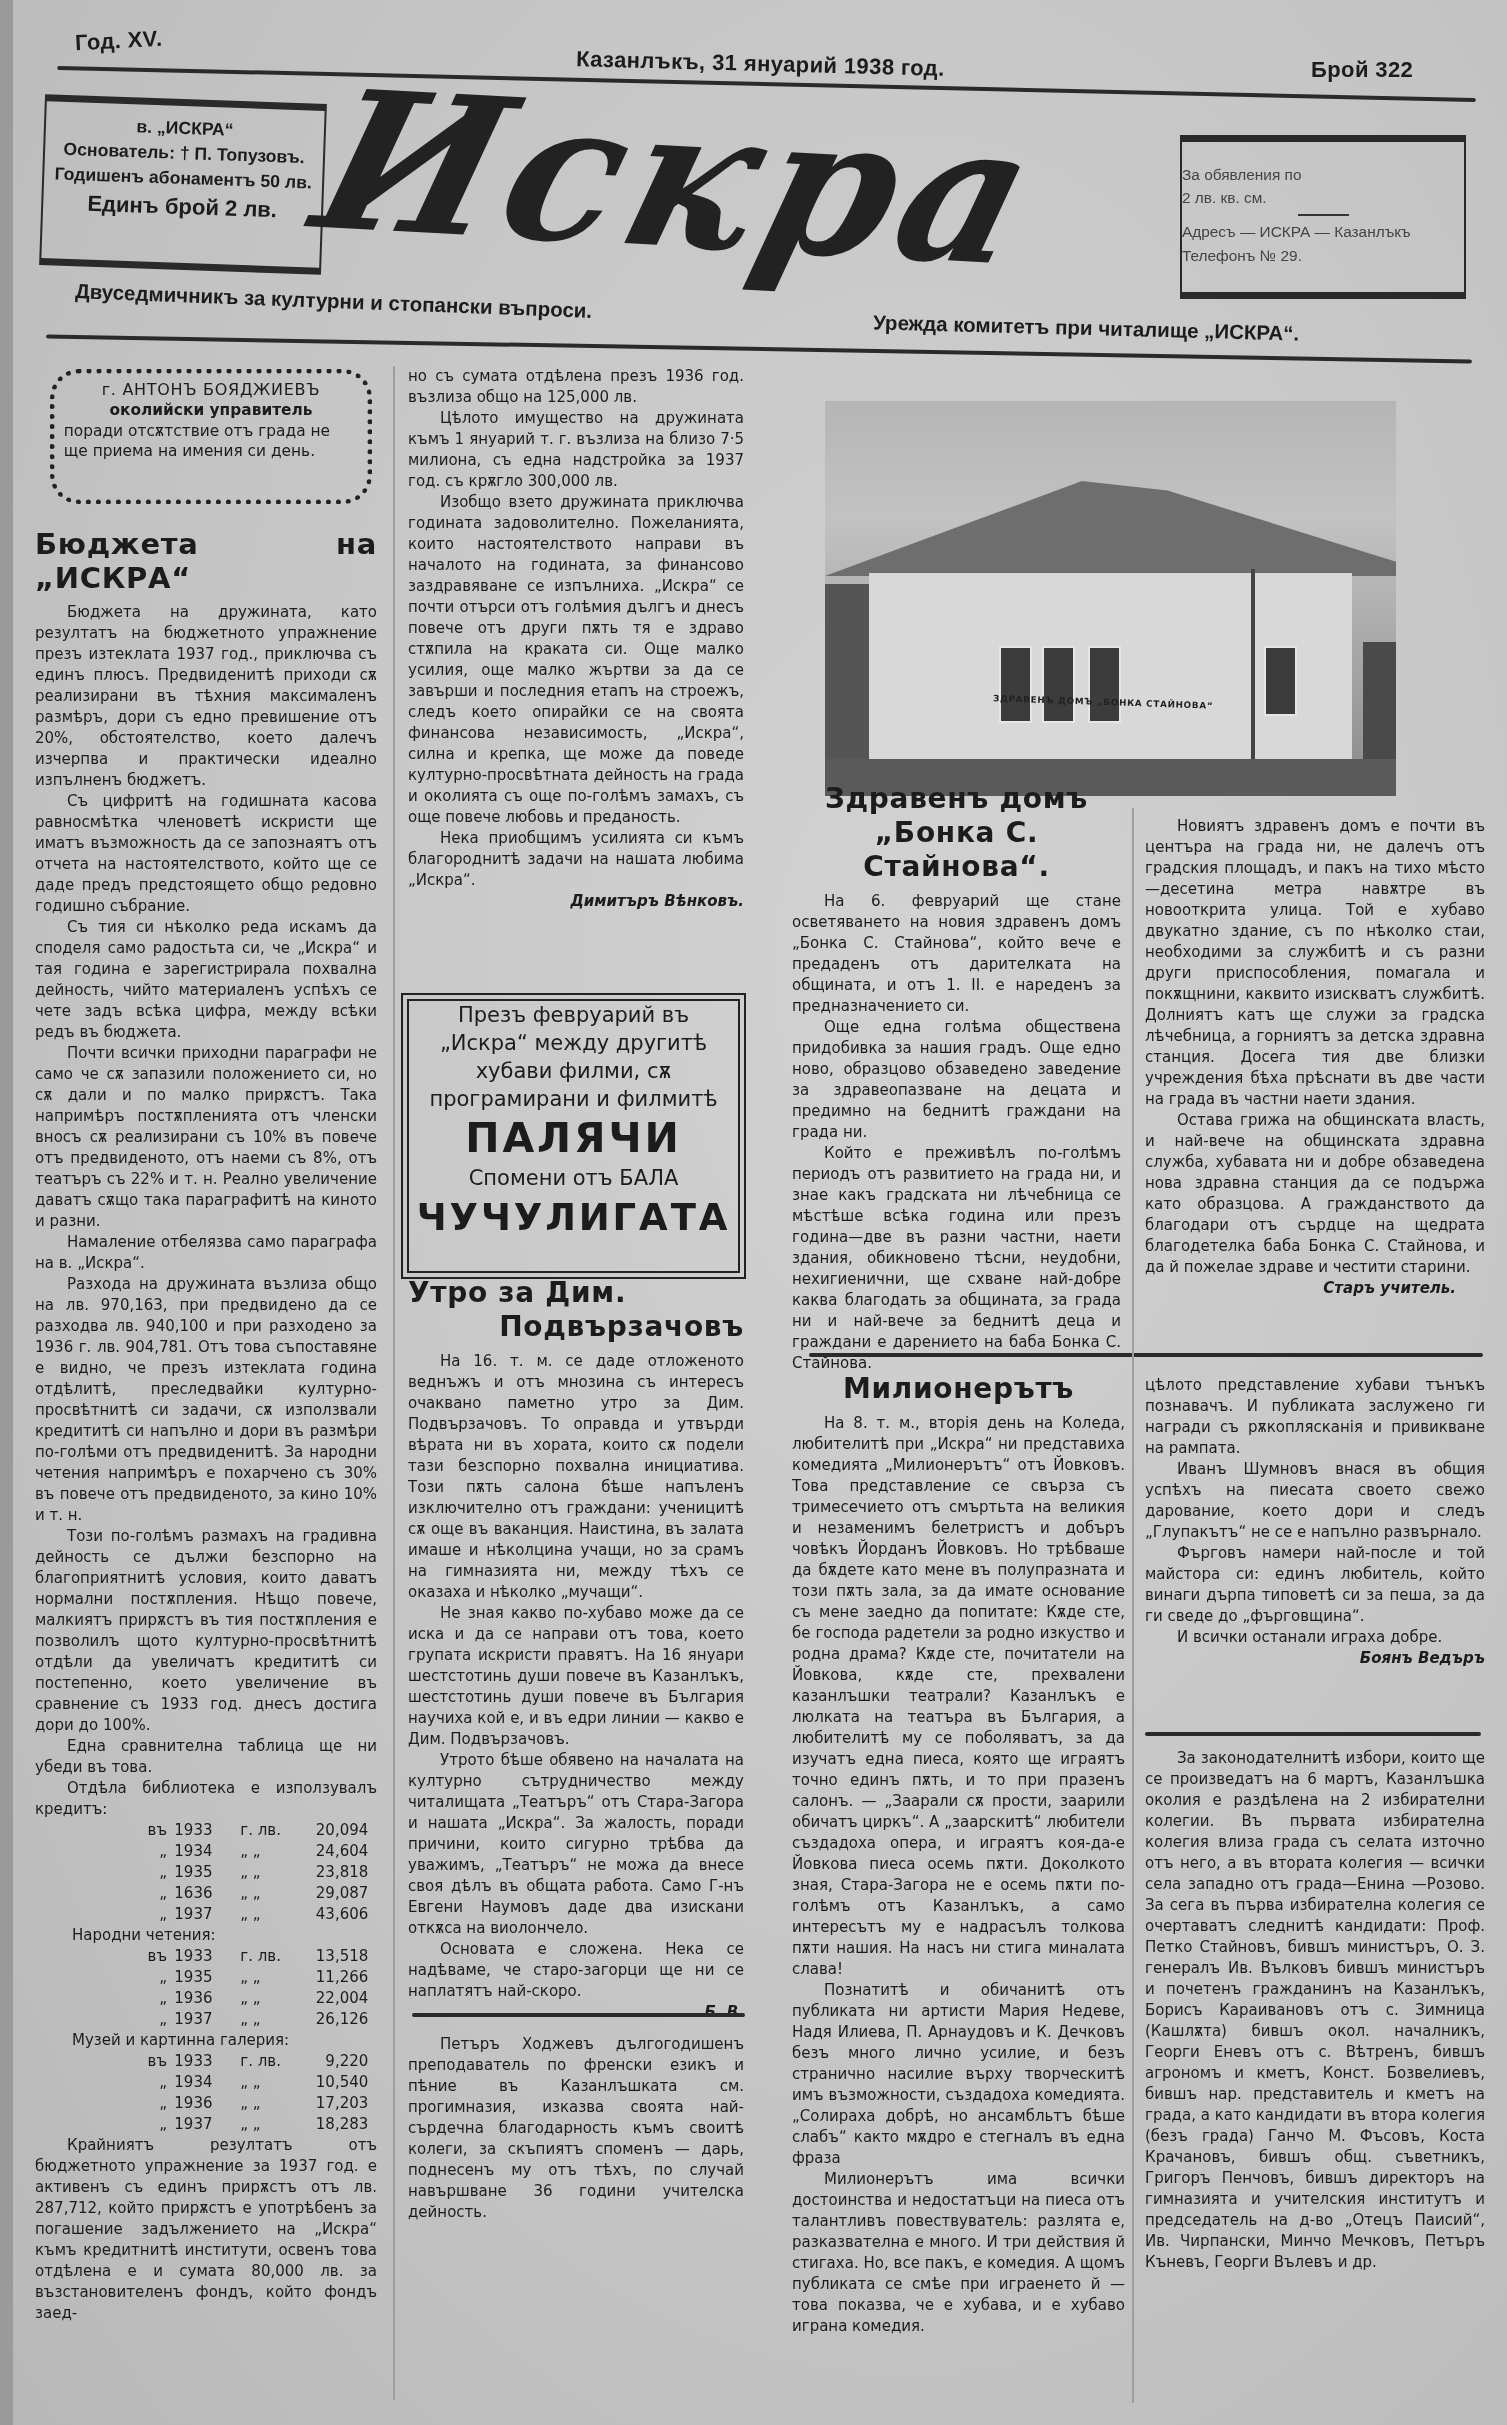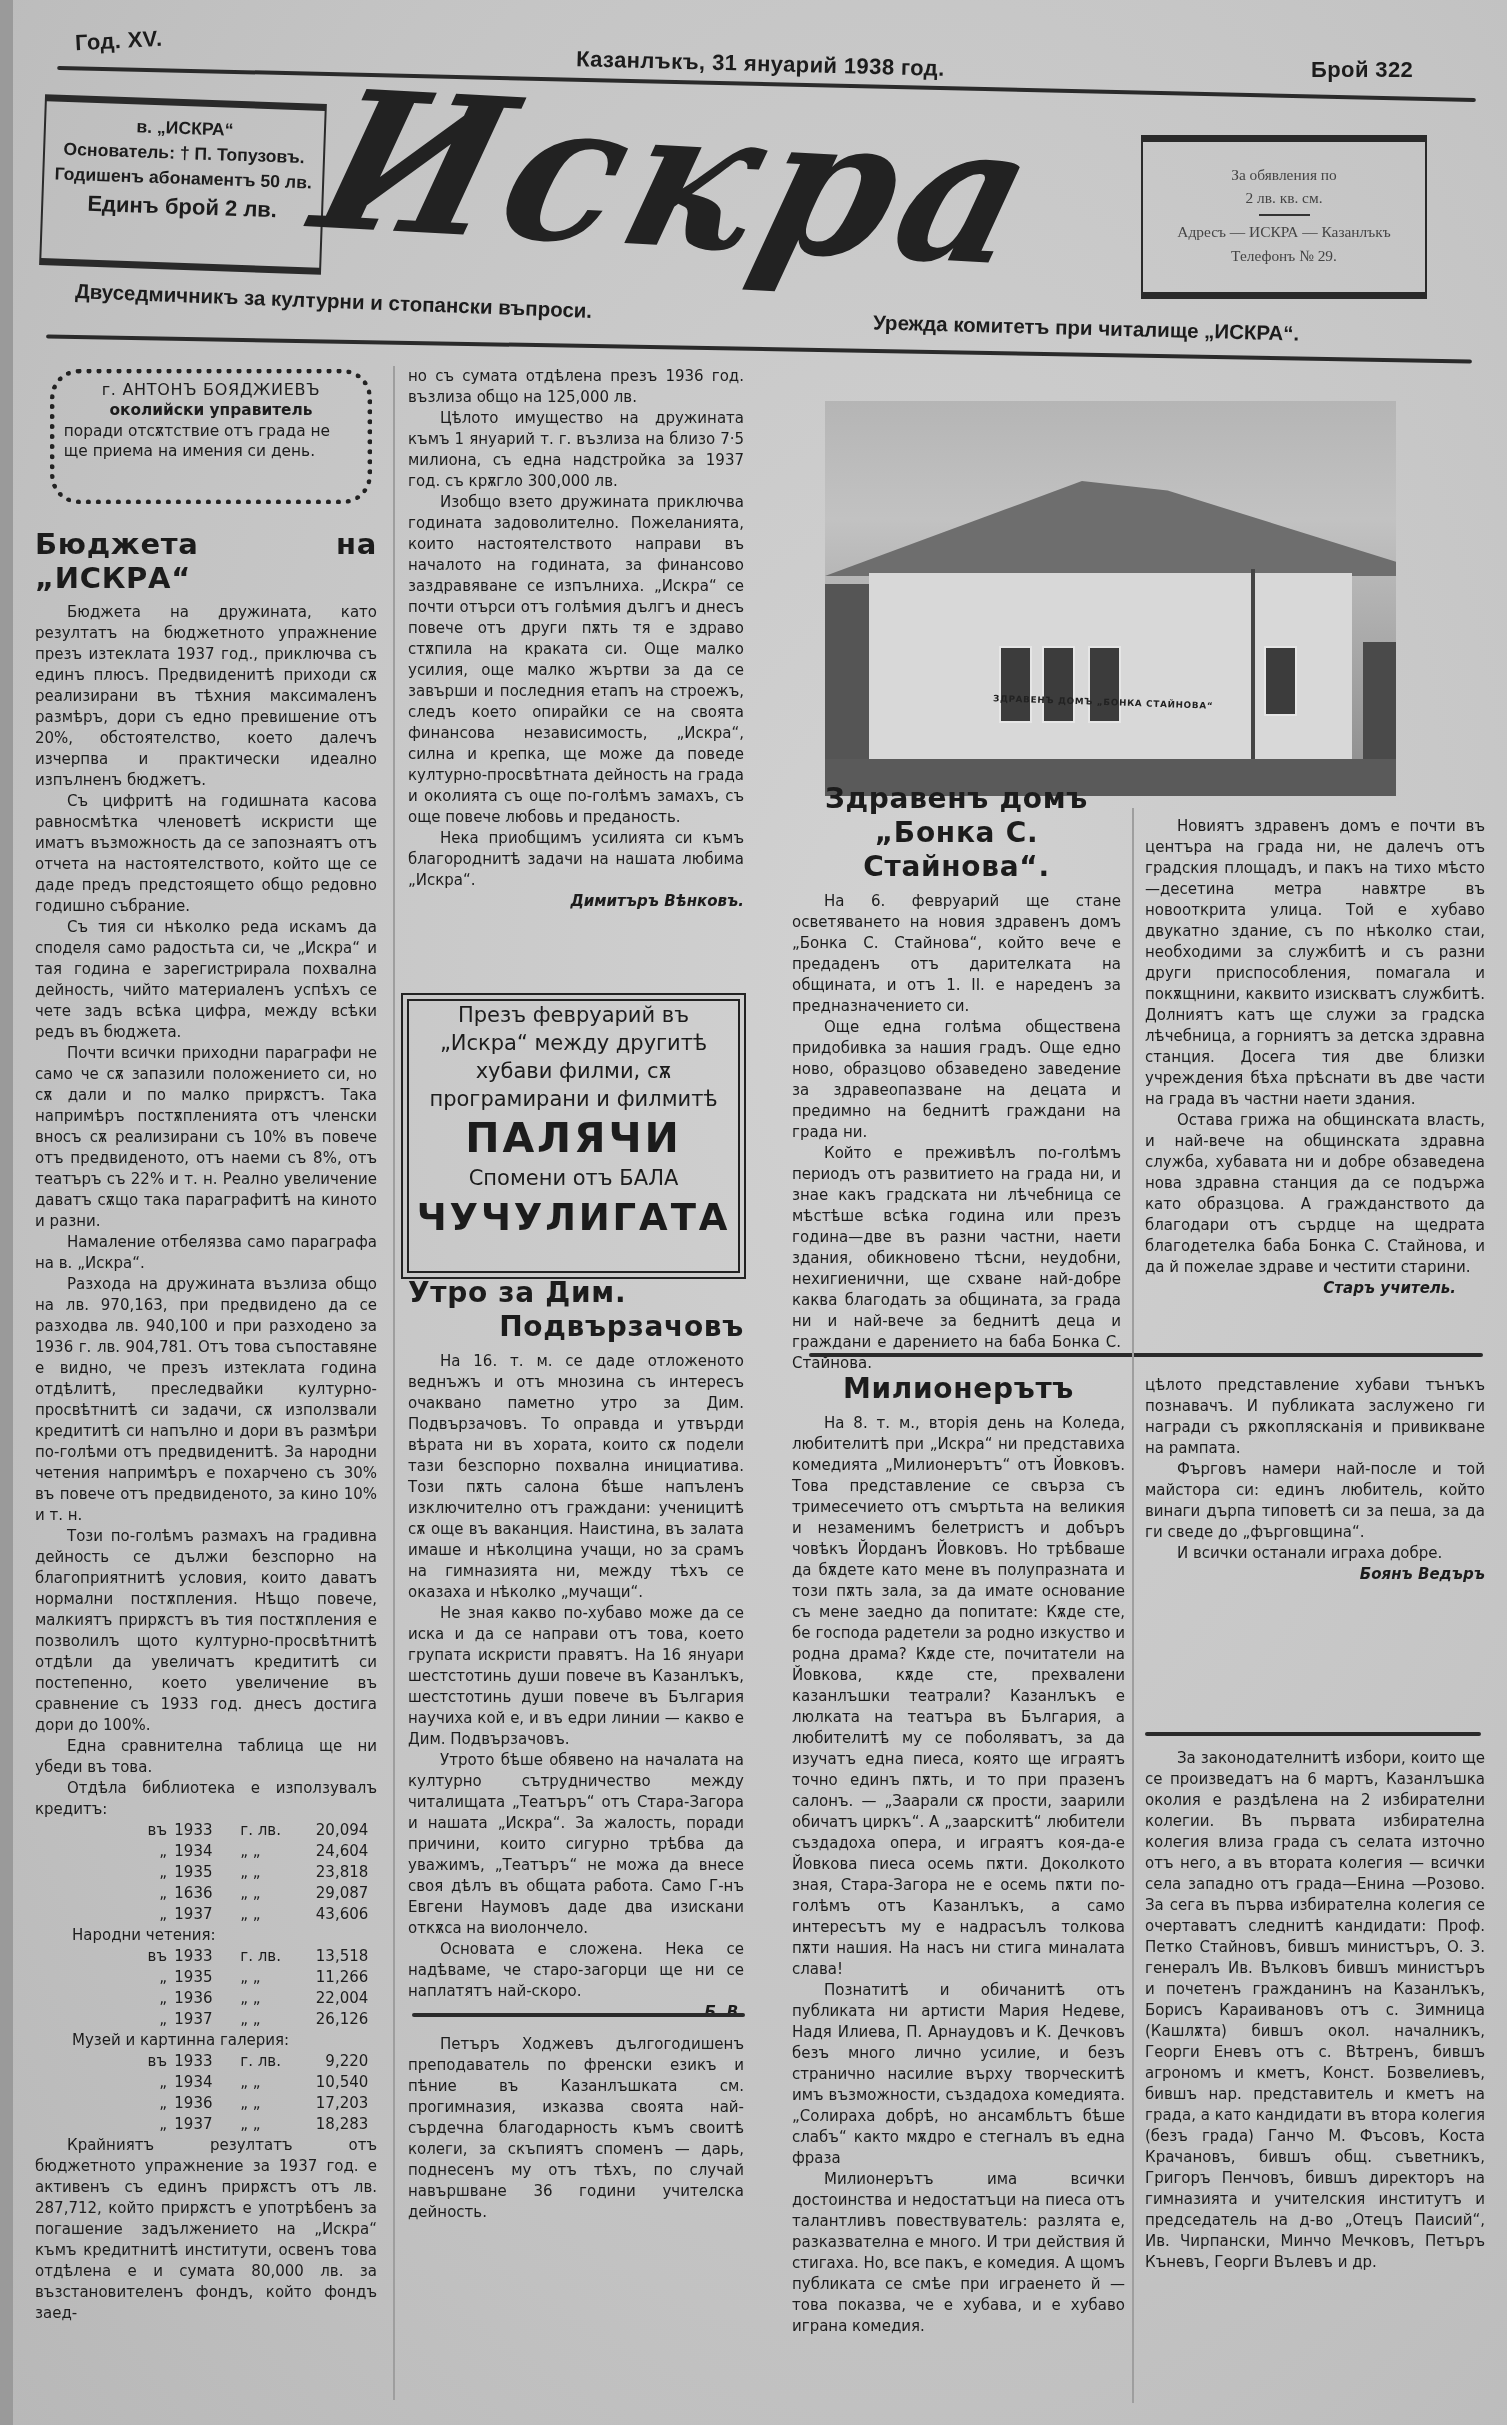--- a/index.html
+++ b/index.html
@@ -25,23 +25,23 @@
   }
   .box-left {
     position: absolute; left: 29px; top: 99px; width: 278px; height: 157px;
     border: 2.2px solid #2a2a2a; border-top-width: 7.3px; border-bottom-width: 7.3px;
     text-align: center; font-family: "Liberation Sans", sans-serif; font-weight: bold;
     transform: rotate(2deg);
   }
   .box-left div { font-size: 17.6px; line-height: 25px; }
   .box-left .big { font-size: 22px; line-height: 32px; }
   .box-right {
-    position: absolute; left: 1128px; top: 135px; width: 282px; height: 150px;
+    position: absolute; left: 1167px; top: 135px; width: 282px; height: 150px;
     border: 2.2px solid #2a2a2a; border-top-width: 7.3px; border-bottom-width: 7.3px;
-    text-align: center; font-family: Liberation Serif, serif; color: #444;
+    text-align: left; font-family: Liberation Sans, sans-serif; color: #444;
   }
   .box-right div { font-size: 15.4px; line-height: 23.4px; }
   .box-right .sep { width: 51px; height: 2.2px; background: #333; margin: 4.4px auto; }
   .sub { font-family: "Liberation Sans", sans-serif; font-weight: bold; font-size: 20.5px; }
   .col { position: absolute; font-size: 15px; line-height: 21px; text-align: justify; }
   .col p { margin: 0; text-indent: 32px; }
   .col p.noind { text-indent: 0; }
   .headline { font-weight: bold; font-size: 28px; line-height: 34px; margin: 0 0 7.3px 0; letter-spacing: 0.7px; }
   .sig { text-align: right; font-weight: bold; margin: 10.2px 0; text-indent: 0 !important; font-style: italic; }
   .notice {
@@ -275,20 +275,21 @@
 
   <div class="col" style="left:779px; top:1372px; width:333px;">
     <div class="headline" style="text-align:center;">Милионерътъ</div>
     <p>На 8. т. м., вторія день на Коледа, любителитѣ при „Искра“ ни представиха комедията „Милионерътъ“ отъ Йовковъ. Това представление се свърза съ тримесечието отъ смъртьта на великия и незаменимъ белетристъ и добъръ човѣкъ Йорданъ Йовковъ. Но трѣбваше да бѫдете като мене въ полупразната и този пѫть зала, за да имате основание съ мене заедно да попитате: Кѫде сте, бе господа радетели за родно изкуство и родна драма? Кѫде сте, почитатели на Йовкова, кѫде сте, прехвалени казанлъшки театрали? Казанлъкъ е люлката на театъра въ България, а любителитѣ му се поболяватъ, за да изучатъ една пиеса, която ще играятъ точно единъ пѫть, и то при празенъ салонъ. — „Заарали сѫ прости, заарили обичатъ циркъ“. А „заарскитѣ“ любители създадоха опера, и играятъ коя-да-е Йовкова пиеса осемь пѫти. Доколкото зная, Стара-Загора не е осемь пѫти по-голѣмъ отъ Казанлъкъ, а само интересътъ му е надрасълъ толкова пѫти нашия. На насъ ни стига миналата слава!</p>
     <p>Познатитѣ и обичанитѣ отъ публиката ни артисти Мария Недеве, Надя Илиева, П. Арнаудовъ и К. Дечковъ безъ много лично усилие, и безъ странично насилие върху творческитѣ имъ възможности, създадоха комедията. „Солираха добрѣ, но ансамбльтъ бѣше слабъ“ както мѫдро е стегналъ въ една фраза</p>
     <p>Милионерътъ има всички достоинства и недостатъци на пиеса отъ талантливъ повествуватель: разлята е, разказвателна е много. И три действия й стигаха. Но, все пакъ, е комедия. А щомъ публиката се смѣе при играенето й — това показва, че е хубава, и е хубаво играна комедия.</p>
   </div>
 
   <div class="col" style="left:1132px; top:1375px; width:340px;">
     <p class="noind">цѣлото представление хубави тънъкъ познавачъ. И публиката заслужено ги награди съ рѫкоплясканія и привикване на рампата.</p>
+    <p>Иванъ Шумновъ внася въ общия успѣхъ на пиесата своето свежо дарование, което дори и следъ „Глупакътъ“ не се е напълно развърнало.</p>
     <p>Фърговъ намери най-после и той майстора си: единъ любитель, който винаги дърпа типоветѣ си за пеша, за да ги сведе до „фърговщина“.</p>
     <p>И всички останали играха добре.</p>
     <p class="sig">Боянъ Ведъръ</p>
   </div>
   <div class="rule" style="left:1132px; top:1732px; width:336px;"></div>
   <div class="col" style="left:1132px; top:1748px; width:340px;">
     <p>За законодателнитѣ избори, които ще се произведатъ на 6 мартъ, Казанлъшка околия е раздѣлена на 2 избирателни колегии. Въ първата избирателна колегия влиза града съ селата източно отъ него, а въ втората колегия — всички села западно отъ града—Енина —Розово. За сега въ първа избирателна колегия се очертаватъ следнитѣ кандидати: Проф. Петко Стайновъ, бившъ министъръ, О. З. генералъ Ив. Вълковъ бившъ министъръ и почетенъ гражданинъ на Казанлъкъ, Борисъ Караивановъ отъ с. Зимница (Кашлѫта) бившъ окол. началникъ, Георги Еневъ отъ с. Вѣтренъ, бившъ агрономъ и кметъ, Конст. Бозвелиевъ, бившъ нар. представитель и кметъ на града, а като кандидати въ втора колегия (безъ града) Ганчо М. Фъсовъ, Коста Крачановъ, бившъ общ. съветникъ, Григоръ Пенчовъ, бившъ директоръ на гимназията и учителския институтъ и председатель на д-во „Отецъ Паисий“, Ив. Чирпански, Минчо Мечковъ, Петъръ Къневъ, Георги Вълевъ и др.</p>
   </div>
 
   <div class="abs" style="left:380px; top:366px; width:1.5px; height:2034px; background:#9e9e9e;"></div>

